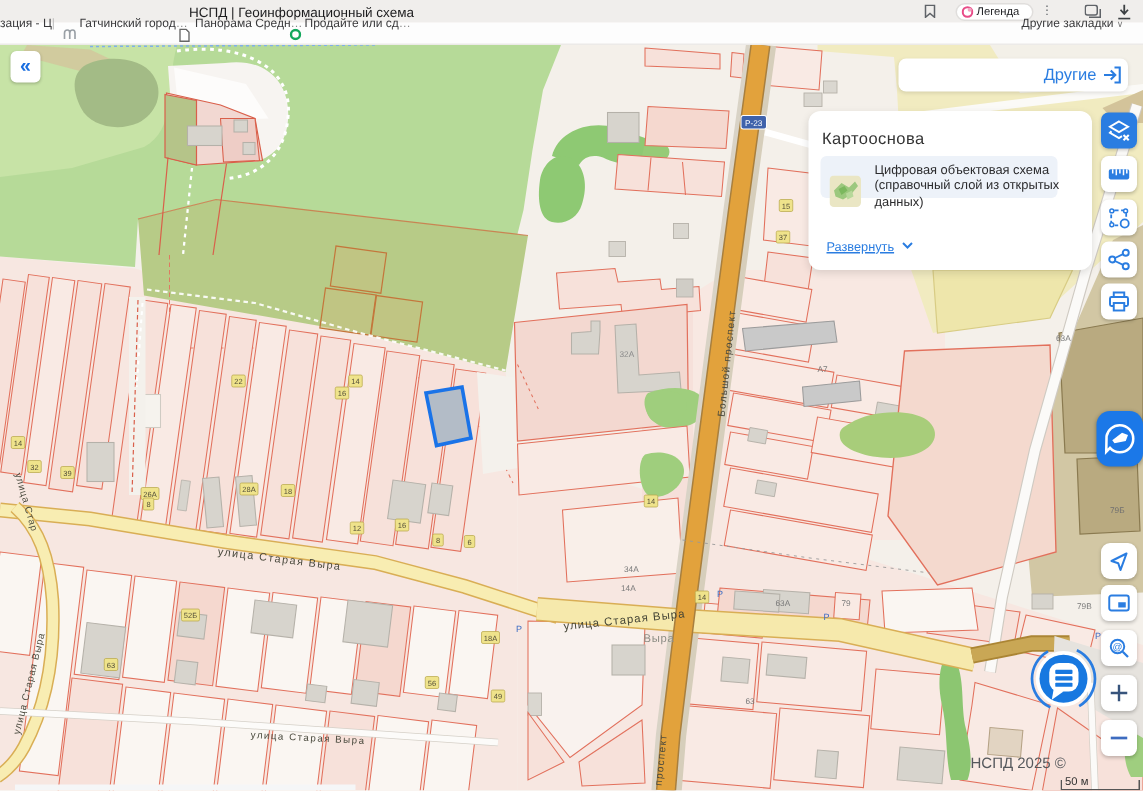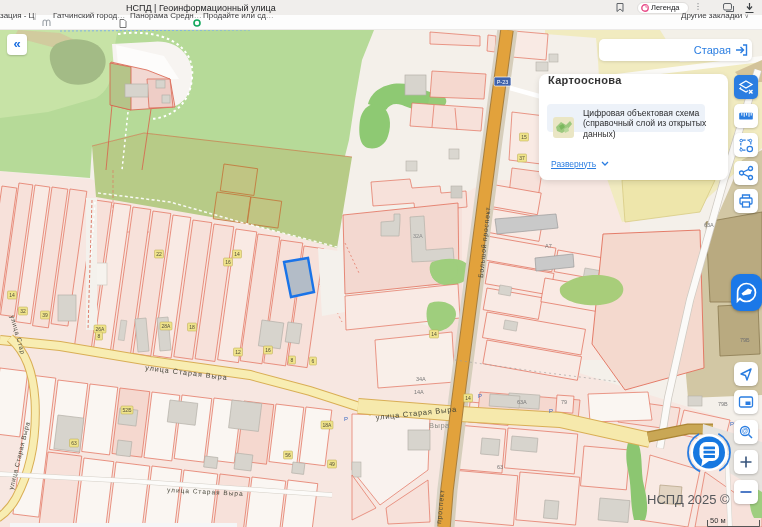--- a/index.html
+++ b/index.html
@@ -7,21 +7,21 @@
   #app { position:relative; width:762px; height:527px; background:#f5f0ec; overflow:hidden; }
   .abs { position:absolute; }
   #titlebar { position:absolute; left:0; top:0; width:762px; height:15px; background:#f0eeec; }
   #titletext { position:absolute; left:126px; top:2.5px; font-size:9px; color:#1c1c1e; }
   #bookbar { position:absolute; left:0; top:15px; width:762px; height:15px; background:#fdfdfd; border-bottom:1px solid #eceae8; }
   .bm { position:absolute; top:11px; font-size:8px; color:#3a3a3c; white-space:nowrap; }
   #loginbar { position:absolute; left:599px; top:39px; width:153px; height:22px; background:#fff; border-radius:5px; box-shadow:0 1px 3px rgba(0,0,0,.12); }
   #loginbar span { position:absolute; right:21px; top:5px; color:#2a7de1; font-size:11px; }
   #backbtn { position:absolute; left:7px; top:34px; width:20px; height:21px; background:#fff; border-radius:4px; box-shadow:0 1px 2px rgba(0,0,0,.2); color:#1a6ee0; font-size:13px; font-weight:bold; text-align:center; line-height:20px; }
   #panel { position:absolute; left:539px; top:74px; width:189px; height:106px; background:#fff; border-radius:8px; box-shadow:0 2px 6px rgba(0,0,0,.12); }
-  #panel h1 { font-size:11px; font-weight:bold; color:#333; margin:0 0 0 9px; letter-spacing:.3px; }
+  #panel h1 { font-size:11px; font-weight:normal; color:#333; margin:13px 0 0 9px; letter-spacing:.3px; }
   #panelbox { position:absolute; left:8px; top:30px; width:158px; height:28px; background:#edf2f9; border-radius:4px; }
   #panelbox .txt { position:absolute; left:36px; top:4px; width:124px; font-size:8.6px; line-height:10.4px; color:#2c2c2e; }
   #thumb { position:absolute; left:6px; top:12.5px; width:21px; height:21px; border-radius:3px; overflow:hidden; }
   #expand { position:absolute; left:12px; top:84.5px; font-size:8.5px; color:#2a7de1; }
   #expand u { margin-right:3px;text-decoration:underline; }
   .tbtn { position:absolute; left:734px; width:24px; height:24px; background:#fff; border-radius:5px; box-shadow:0 1px 2.5px rgba(0,0,0,.22); }
   .tbtn svg { position:absolute; left:4px; top:4px; }
   #legend { position:absolute; left:10px; top:500px; width:227px; height:23px; background:#fff; border-radius:8px 8px 0 0; box-shadow:0 -1px 5px rgba(0,0,0,.12); }
   #legend span { position:absolute; left:9px; top:5px; font-size:11.5px; color:#222; }
   #legendstrip { position:absolute; left:10px; top:523px; width:227px; height:4px; background:#f5f6f7; overflow:hidden; }
@@ -295,21 +295,21 @@
       </g>
   <g transform="translate(10,316) rotate(74)">
         <text font-size="6.5" fill="#4a4a3e" letter-spacing="0.6">улица Стар</text>
       </g>
   <text x="429" y="428" font-size="7.5" fill="#8e8e86" letter-spacing="0.5">Выра</text>
   <rect x="494" y="77" width="17" height="9" rx="1.5" fill="#3f62ab" stroke="#ffffff" stroke-width="0.7"></rect>
   <text x="502.5" y="83.7" font-size="5.5" fill="#fff" text-anchor="middle">Р-23</text>
   </svg>
 
   <div id="titlebar">
-    <div id="titletext">НСПД | Геоинформационный улица</div>
+    <div id="titletext">НСПД | Геоинформационный схема</div>
     <svg class="abs" style="left:616px;top:3px" width="8" height="9" viewBox="0 0 8 9">
         <path d="M1,0.5 L7,0.5 L7,8.5 L4,6 L1,8.5 Z" fill="none" stroke="#5f6368" stroke-width="1"></path>
       </svg>
     <div class="abs" style="left:637px;top:1.5px;width:52px;height:12px;border:1px solid #e0dedc;border-radius:6px;background:#fff"></div>
     <svg class="abs" style="left:641px;top:3.5px" width="8" height="8" viewBox="0 0 8 8">
         <circle cx="4" cy="4" r="3.2" fill="none" stroke="#e84c88" stroke-width="1.4"></circle>
         <circle cx="5.5" cy="2.5" r="1.4" fill="#f2a3c0"></circle>
       </svg>
     <div class="abs" style="left:651px;top:3.2px;font-size:7.5px;color:#202124">Легенда</div>
     <div class="abs" style="left:694px;top:2px;font-size:8px;color:#5f6368">⋮</div>
@@ -331,21 +331,21 @@
       <path d="M1,0.5 L5,0.5 L7,2.5 L7,8.5 L1,8.5 Z" fill="#fff" stroke="#666" stroke-width="0.9"></path>
     </svg>
   <div class="bm" style="left:130px">Панорама Средн<span style="color:#888">…</span></div>
   <svg class="abs" style="left:193px;top:19px" width="8" height="8" viewBox="0 0 8 8">
       <circle cx="4" cy="4" r="3" fill="none" stroke="#12a75c" stroke-width="1.6"></circle>
     </svg>
   <div class="bm" style="left:203px">Продайте или сд<span style="color:#888">…</span></div>
   <div class="bm" style="left:681px;color:#3a3a3c">Другие закладки <span style="font-size:6px;color:#777">∨</span></div>
 
   <div id="loginbar">
-      <span>Старая</span>
+      <span>Другие</span>
     <svg class="abs" style="right:4px;top:5px" width="13" height="12" viewBox="0 0 13 12">
         <path d="M1,6 L8,6 M5.5,3 L8.5,6 L5.5,9" fill="none" stroke="#2a7de1" stroke-width="1.4"></path>
         <path d="M8,1 L11.5,1 L11.5,11 L8,11" fill="none" stroke="#2a7de1" stroke-width="1.4"></path>
       </svg>
   </div>
   <div id="backbtn">«</div>
 
   <div id="panel">
     <h1>Картооснова</h1>
     <div id="panelbox">
@@ -447,18 +447,18 @@
     <path d="M19.5,33 L18.2,40.5 L26,35 Z" fill="#fff"></path>
     <rect x="20.5" y="20.5" width="11.5" height="2.8" rx="0.6" fill="#1778e0"></rect>
     <rect x="20.5" y="24.8" width="11.5" height="2.8" rx="0.6" fill="#1778e0"></rect>
     <rect x="20.5" y="29.1" width="11.5" height="2.8" rx="0.6" fill="#1778e0"></rect>
   </svg>
 
   <div id="legendstrip">
     
   </div>
 
-  <div class="abs" style="left:647px;top:492px;font-size:13px;color:#55585c">НСПД 2025 ©</div>
+  <div class="abs" style="left:647px;top:504px;font-size:10px;color:#55585c">НСПД 2025 ©</div>
   <div class="abs" style="left:710px;top:516px;width:46px;text-align:left;font-size:7.5px;color:#333">50 м</div>
   <svg class="abs" style="left:707px;top:520px" width="53" height="7" viewBox="0 0 53 7">
       <path d="M0.5,0 L0.5,6.5 L52.5,6.5 L52.5,0" fill="none" stroke="#555" stroke-width="1"></path>
     </svg>
 </div>
 
 </body></html>

